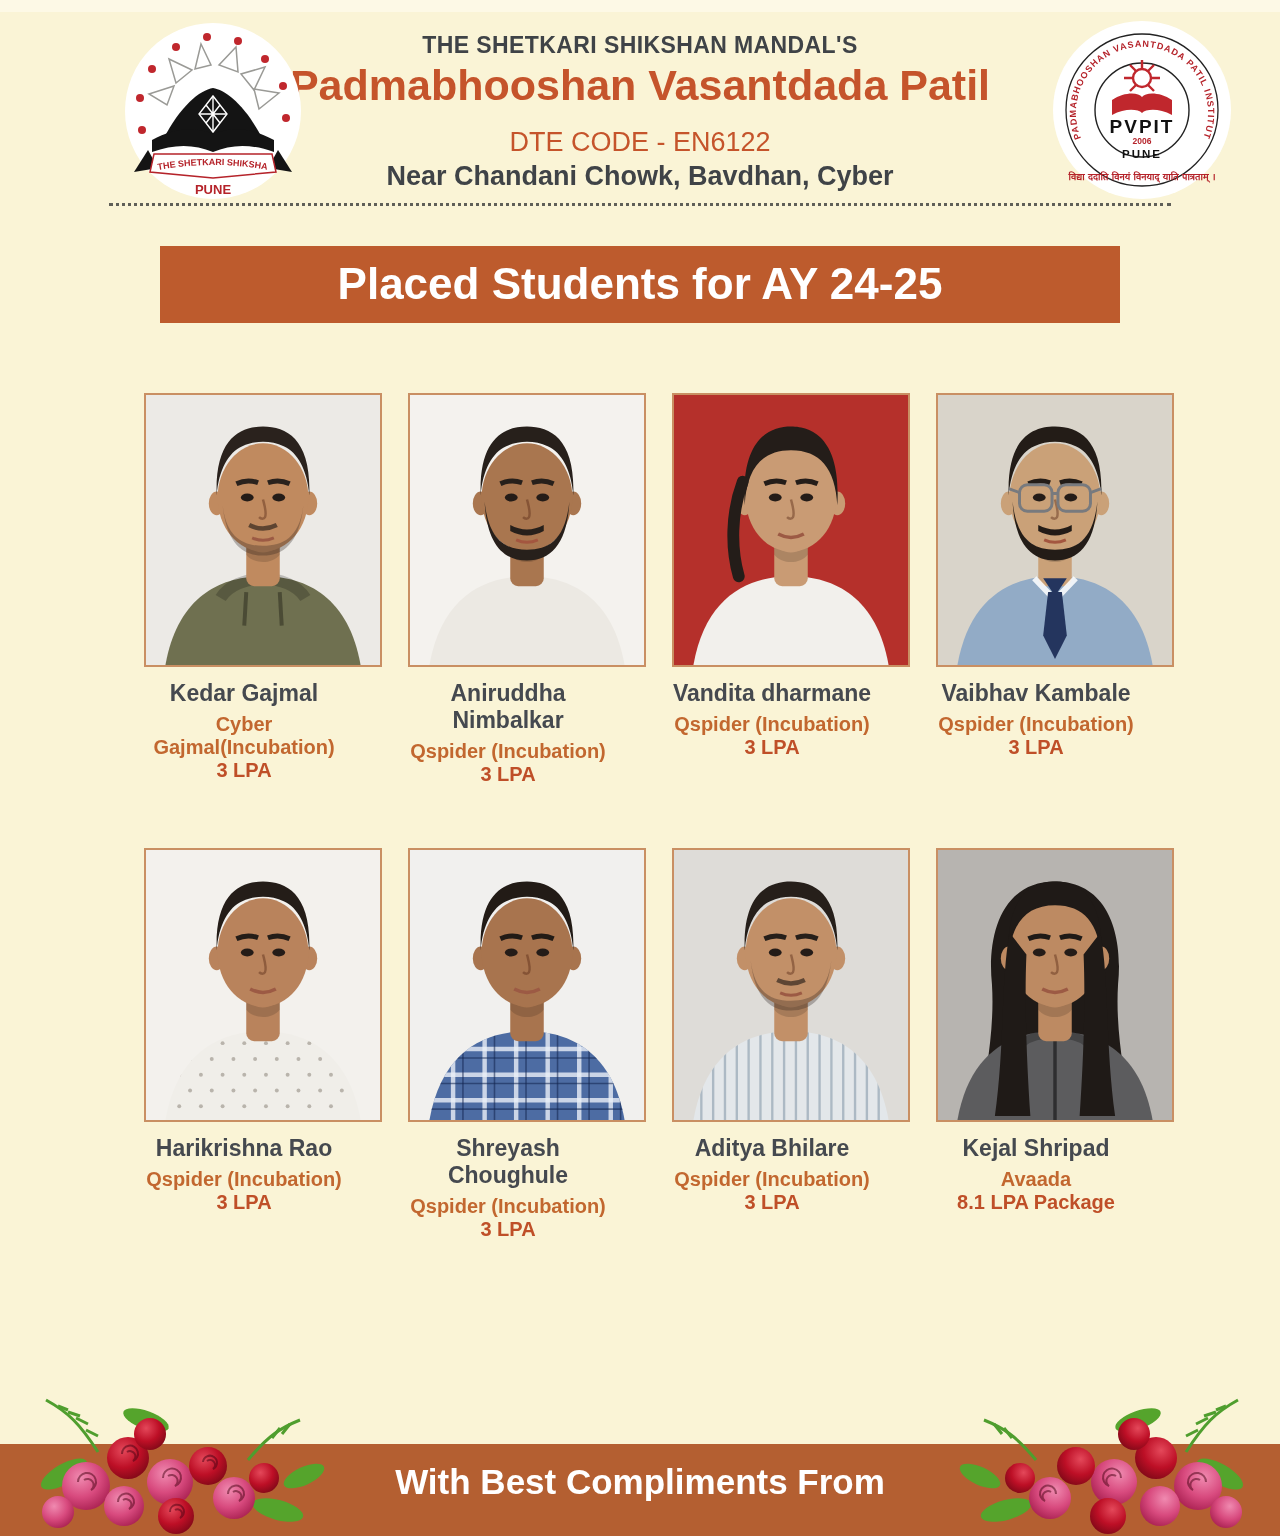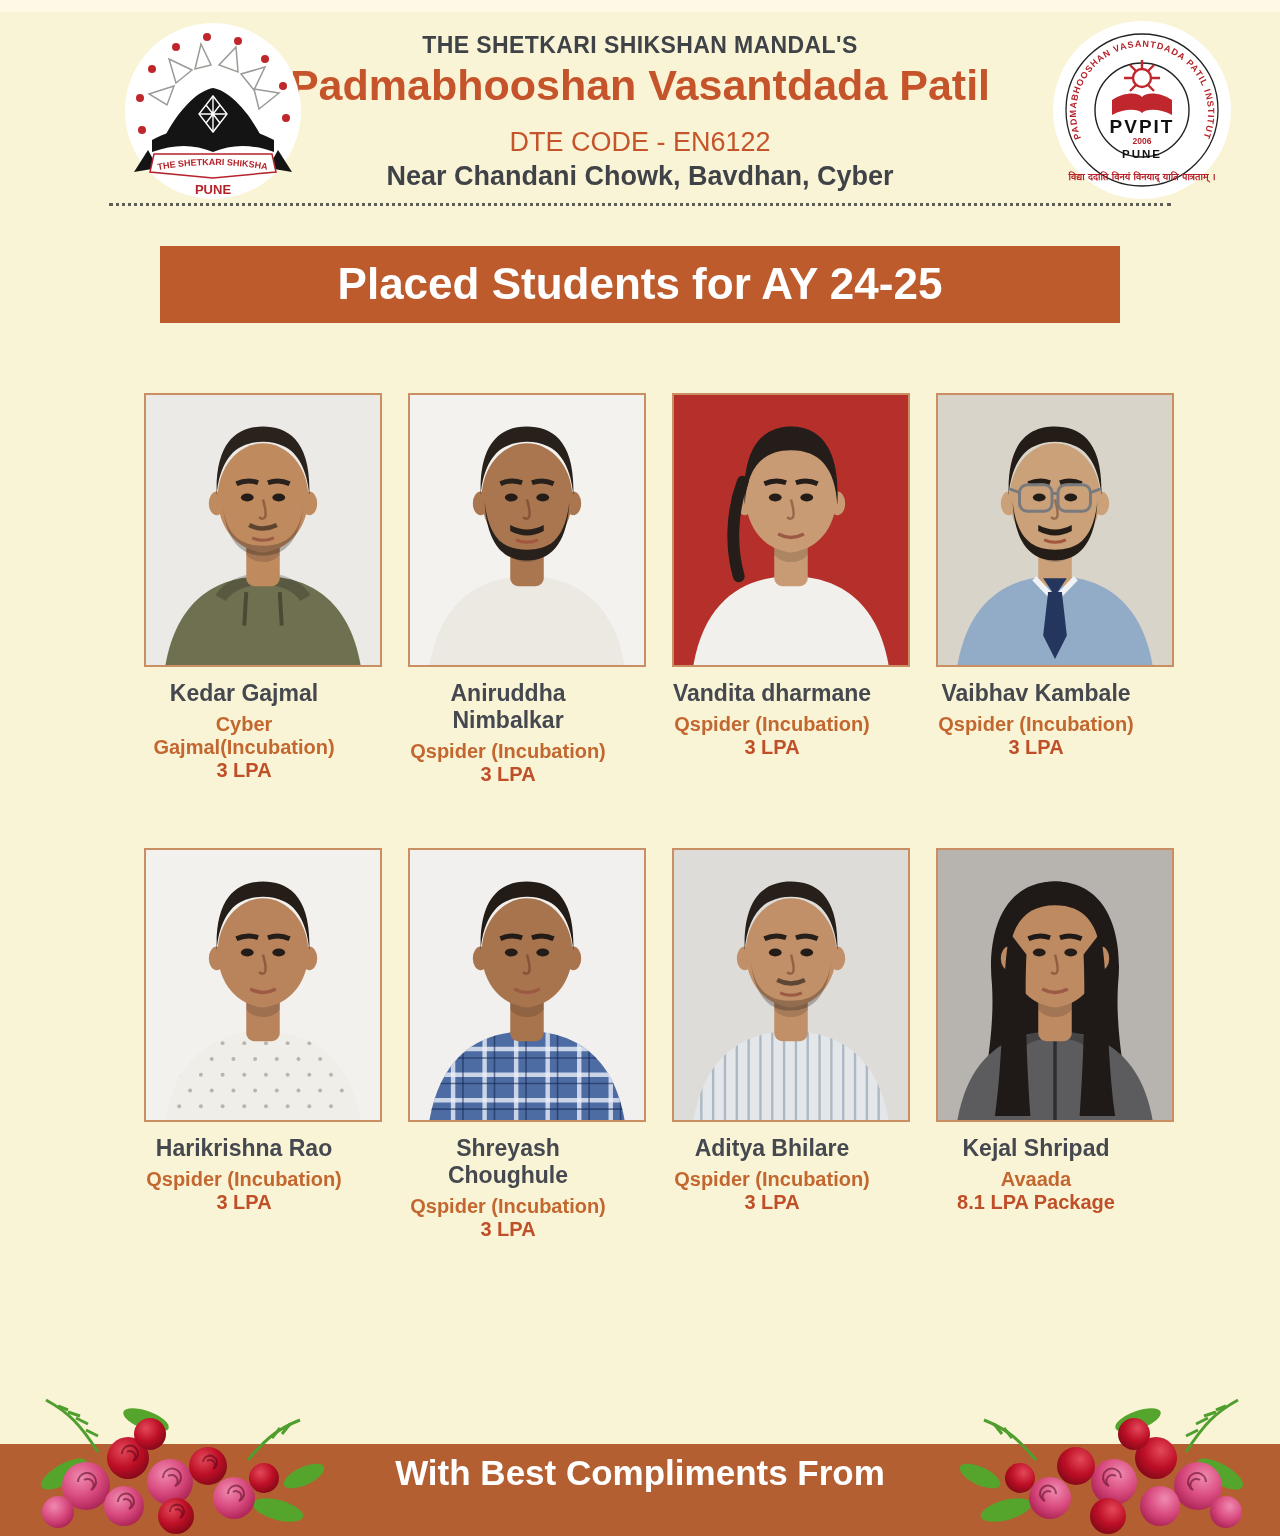--- a/index.html
+++ b/index.html
@@ -28,21 +28,21 @@
   .row+.row{margin-top:62px;}
   .student-card{width:200px;margin:0;text-align:center;}
   .photo{width:238px;height:274px;border:2px solid #c98f63;box-sizing:border-box;background:#fff;overflow:hidden;}
   .photo svg{display:block;}
   .s-name{margin-top:13px;font-size:23px;font-weight:bold;color:var(--name-color,#45494f);}
   .s-company{margin-top:6px;font-size:20px;font-weight:bold;color:var(--company-color,#c2672f);}
   .s-package{margin-top:0;font-size:20px;font-weight:bold;color:var(--package-color,#bf4f28);}
   
   .footer-band{position:absolute;left:0;bottom:0;width:100%;height:92px;
     background:var(--footer-orange,#b45f31);color:#fff;text-align:center;}
-  .f1{font-size:35px;font-weight:bold;padding-top:9px;}
+  .f1{font-size:35px;font-weight:bold;padding-top:18px;}
   .f2{font-size:24px;font-weight:bold;margin-top:5px;}
   .roses{position:absolute;bottom:-6px;width:312px;height:152px;pointer-events:none;}
   .roses-left{left:28px;}
   .roses-right{right:24px;transform:scaleX(-1);}
 </style>
 </head>
 <body>
 
 <div class="poster" style="--bg: #faf4d6; --accent: #bd5b2d; --footer-orange: #b45f31; --title-orange: #c5542b; --name-color: #45494f; --company-color: #c2672f; --package-color: #bf4f28;">
   <div class="top-strip"></div>

